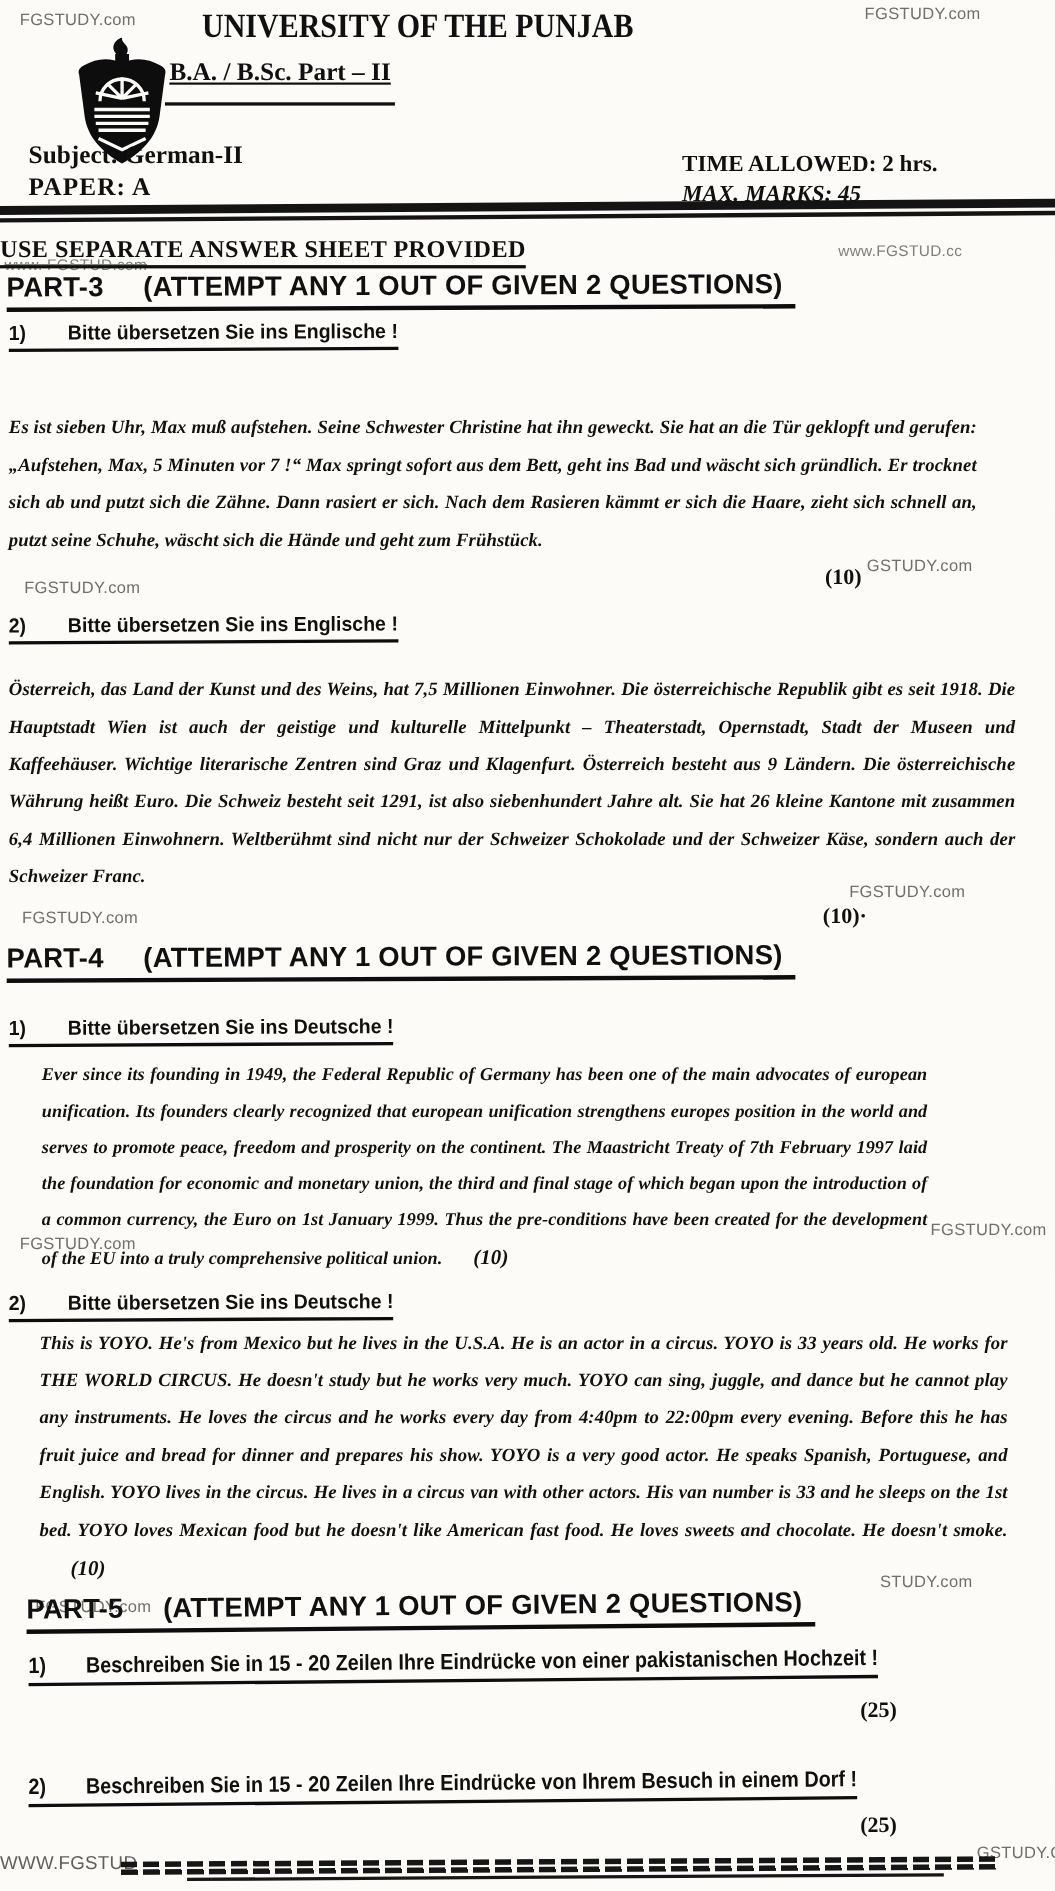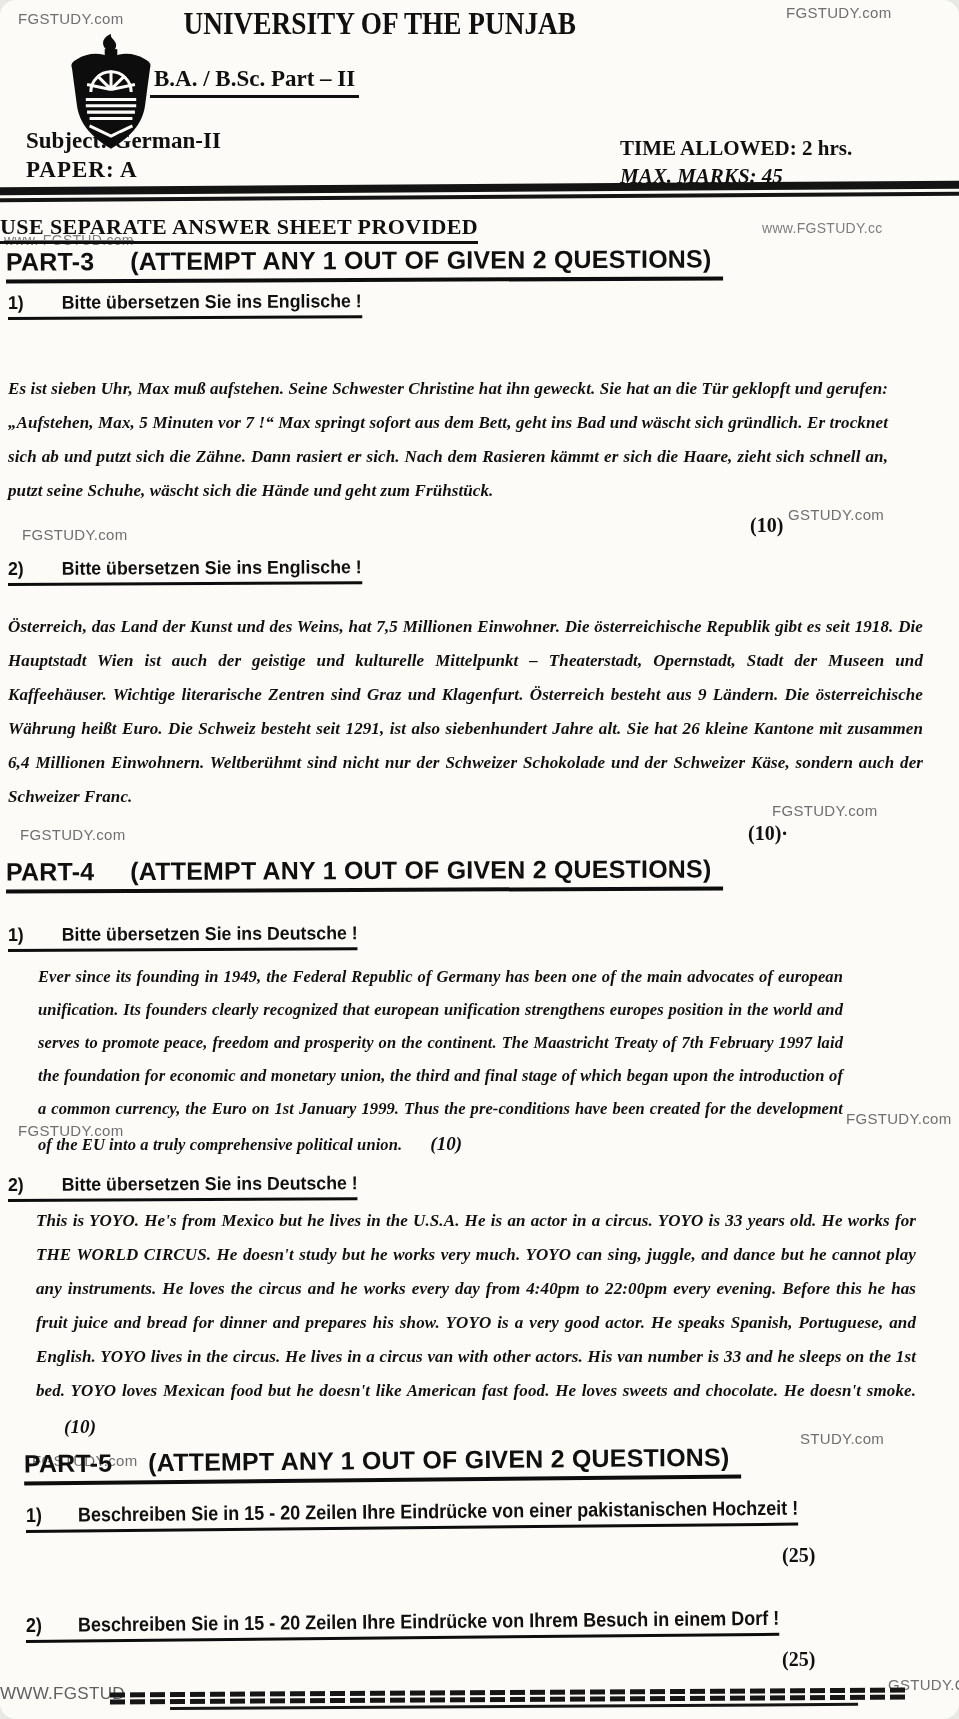--- a/index.html
+++ b/index.html
@@ -1,34 +1,33 @@
 <!DOCTYPE html>
 <html><head>
 <meta charset="utf-8">
 <style>
   html,body{margin:0;padding:0;background:#e8e8e4;}
   .page{
     position:relative; width:959px; height:1719px; overflow:hidden;
     background:#fcfbf7; color:#101010;
     font-family:"Liberation Serif","DejaVu Serif",serif;
-    border-radius:16px;
   }
   .wm{
     position:absolute; font-family:"Liberation Sans","DejaVu Sans",sans-serif;
     font-size:15px; color:#6f6f6f; letter-spacing:.3px; white-space:nowrap;
   }
   .wm.sm{font-size:14px;color:#7d7d7d;}
   .wm.big{font-size:17px;color:#5f5f5f;}
 
   
   .head-block{position:absolute; left:150px; top:6px; width:560px; text-align:left;}
   .uni-title{font-size:31px; font-weight:bold; white-space:nowrap;
     transform:scaleX(.88); transform-origin:center;}
   .program{display:inline-block; font-size:23px; font-weight:bold;
-    border-bottom:3px solid #101010; padding:0 4px 3px; margin-top:24px; white-space:nowrap;}
+    border-bottom:3px solid #101010; padding:0 4px 14px; margin-top:11px; white-space:nowrap;text-decoration:underline;}
   .exam{font-size:23px; font-weight:bold; margin-top:6px; white-space:nowrap;}
   .logo{position:absolute; left:48px; top:34px;}
   .rollbox{position:absolute; left:628px; top:44px; width:224px; height:72px;
     border:4px dotted #0e0e0e; border-radius:10px;}
   .roll-label{position:absolute; left:14px; bottom:3px; font-size:19px;
     font-weight:bold; letter-spacing:.5px; white-space:nowrap;}
   .subject{position:absolute; left:26px; top:128px; font-size:23px; font-weight:bold;}
   .paper{position:absolute; left:26px; top:157px; font-size:23px; font-weight:bold; letter-spacing:1px;}
   .time{position:absolute; left:620px; top:136px; font-size:21px; font-weight:bold;}
   .maxmarks{position:absolute; left:620px; top:164px; font-size:21px; font-weight:bold;font-style:italic;}
@@ -62,21 +61,21 @@
   .brule .s{height:3px; background:#161616; margin-top:3px; margin-left:60px; width:86%;}
 </style>
 </head>
 <body>
 
 <div class="page">
 
   <div class="wm" style="left:18px;top:10px">FGSTUDY.com</div>
   <div class="wm" style="left:786px;top:4px">FGSTUDY.com</div>
   <div class="wm sm" style="left:4px;top:232px;text-decoration:line-through">www. FGSTUD.com</div>
-  <div class="wm sm" style="left:762px;top:220px">www.FGSTUDY.cc</div>
+  <div class="wm sm" style="left:762px;top:220px">www.FGSTUD.cc</div>
   <div class="wm" style="left:788px;top:506px">GSTUDY.com</div>
   <div class="wm" style="left:22px;top:526px">FGSTUDY.com</div>
   <div class="wm" style="left:772px;top:802px">FGSTUDY.com</div>
   <div class="wm" style="left:20px;top:826px">FGSTUDY.com</div>
   <div class="wm" style="left:846px;top:1110px">FGSTUDY.com</div>
   <div class="wm" style="left:18px;top:1122px">FGSTUDY.com</div>
   <div class="wm" style="left:800px;top:1430px">STUDY.com</div>
   <div class="wm" style="left:32px;top:1452px">FGSTUDY.com</div>
   <div class="wm big" style="left:0px;top:1684px">WWW.FGSTUD</div>
   <div class="wm" style="left:888px;top:1676px">GSTUDY.C</div>

